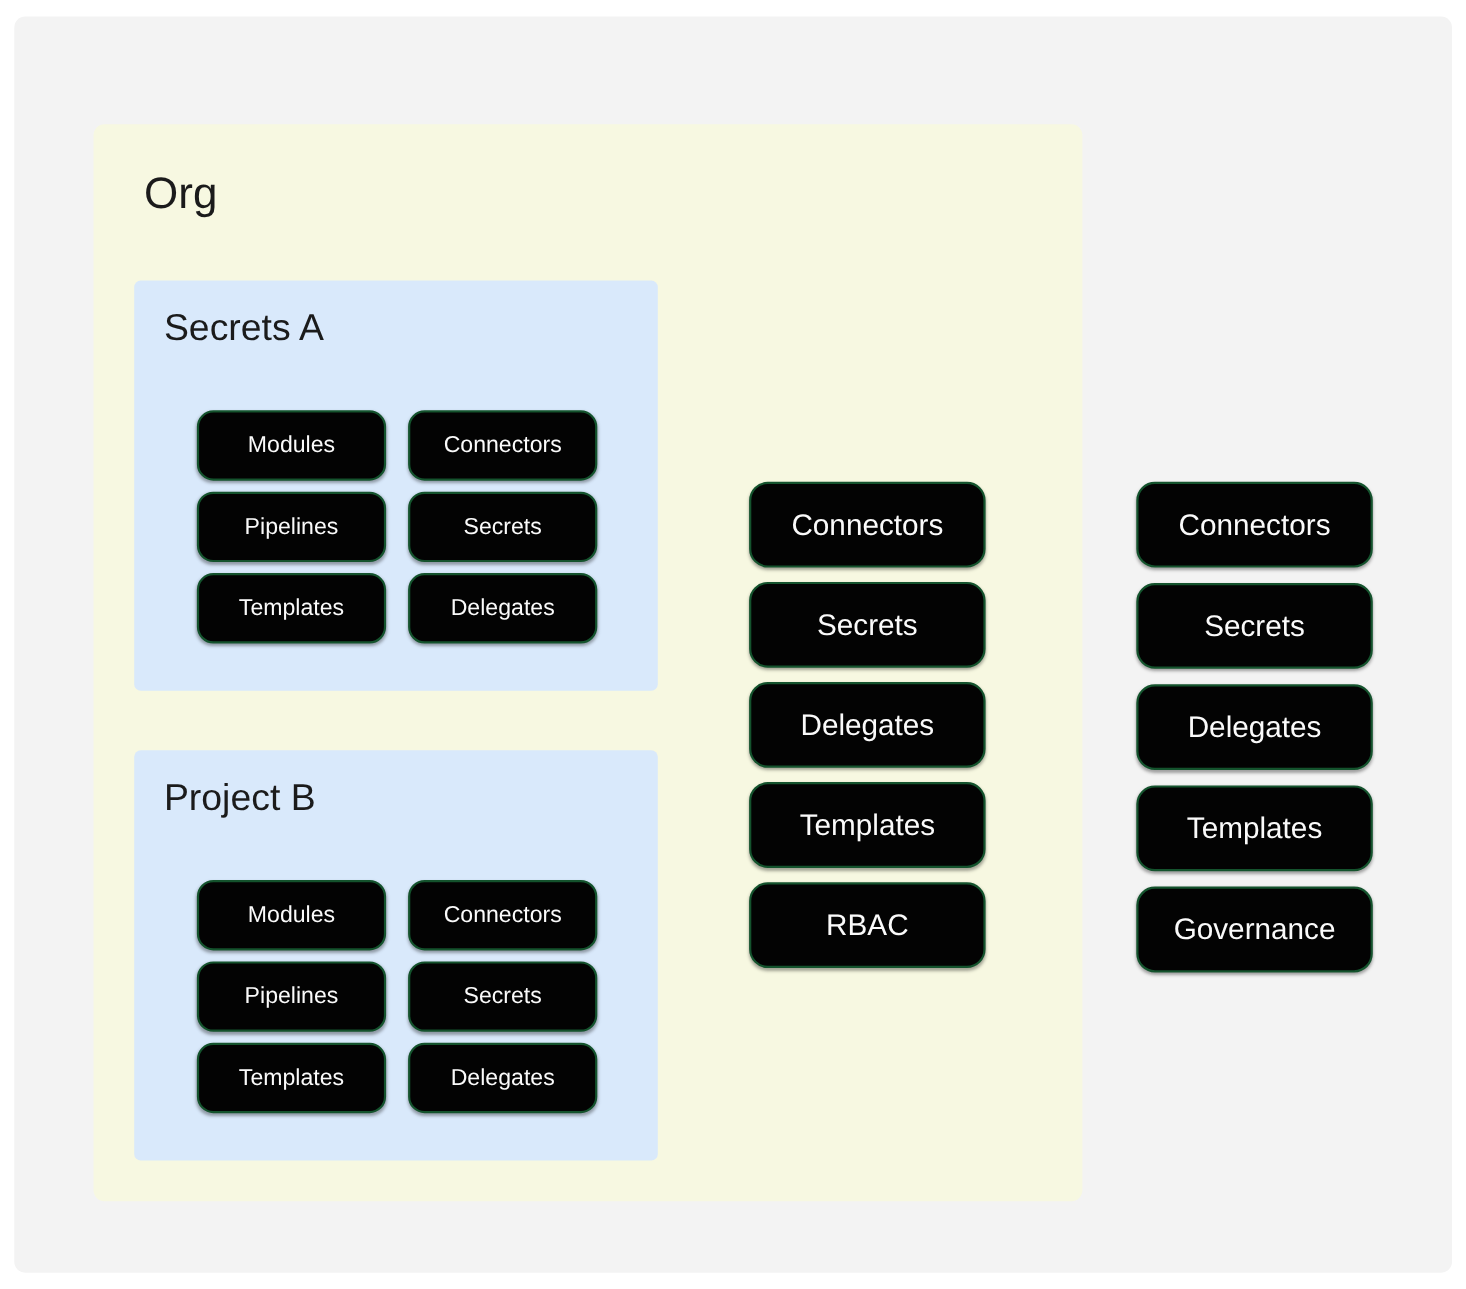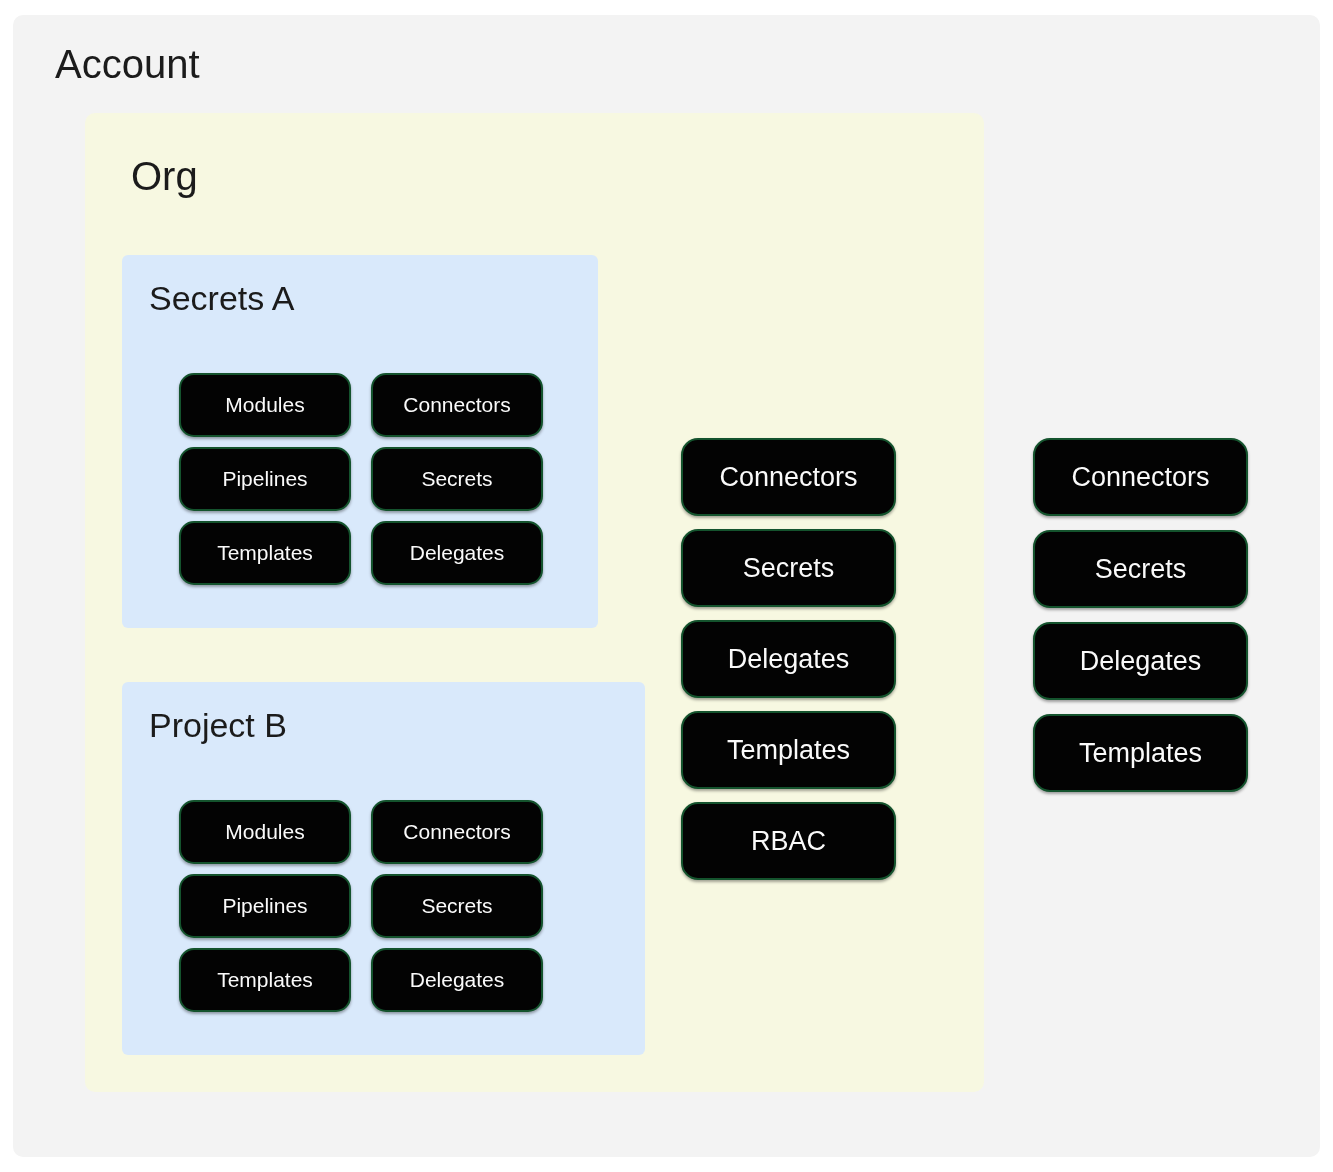--- a/index.html
+++ b/index.html
@@ -20,21 +20,21 @@
   .org-panel{
     left:72px;top:98px;width:899px;height:979px;
     background:#f7f8e1;border-radius:10px;text-align:right;
   }
   .org-title{left:46px;top:40px;font-size:40px;}
   .project{
     position:absolute;left:37px;width:476px;height:373px;
     background:#d9e9fb;border-radius:6px;
   }
   .project-a{top:142px;}
-  .project-b{top:569px;padding-left:47px;}
+  .project-b{top:569px;}
   .project-title{left:27px;top:24px;font-size:34px;}
   .pill-grid{
     position:absolute;left:57px;top:118px;
     display:grid;
     grid-template-columns:172px 172px;
     grid-auto-rows:64px;
     column-gap:20px;row-gap:10px;
   }
   .pill{
     background:#030303;
@@ -52,21 +52,20 @@
     position:absolute;
     display:flex;flex-direction:column;
   }
   .org-pills{left:596px;top:325px;gap:13px;}
   .account-pills{left:1020px;top:423px;gap:14px;}
 </style>
 </head>
 <body>
 
 <div class="panel account-panel">
-  <div class="title account-title">Account</div>
 
   <div class="panel org-panel">
     <div class="title org-title">Org</div>
 
     <div class="project project-a">
       <div class="title project-title">Secrets A</div>
       <div class="pill-grid">
         <div class="pill pill-sm">Modules</div>
         <div class="pill pill-sm">Connectors</div>
         <div class="pill pill-sm">Pipelines</div>
@@ -95,14 +94,15 @@
       <div class="pill pill-lg">Templates</div>
       <div class="pill pill-lg">RBAC</div>
     </div>
   </div>
 
   <div class="scope-pills account-pills">
     <div class="pill pill-lg">Connectors</div>
     <div class="pill pill-lg">Secrets</div>
     <div class="pill pill-lg">Delegates</div>
     <div class="pill pill-lg">Templates</div>
+    <div class="pill pill-lg">Governance</div>
   </div>
 </div>
 
 </body></html>

